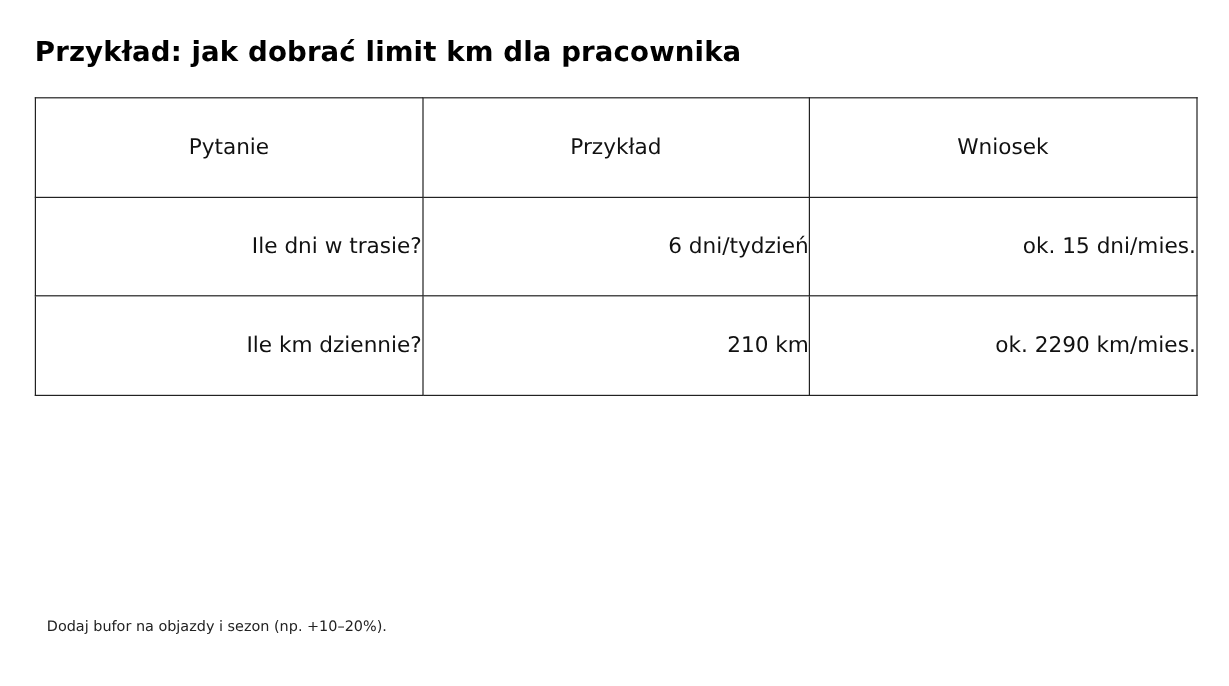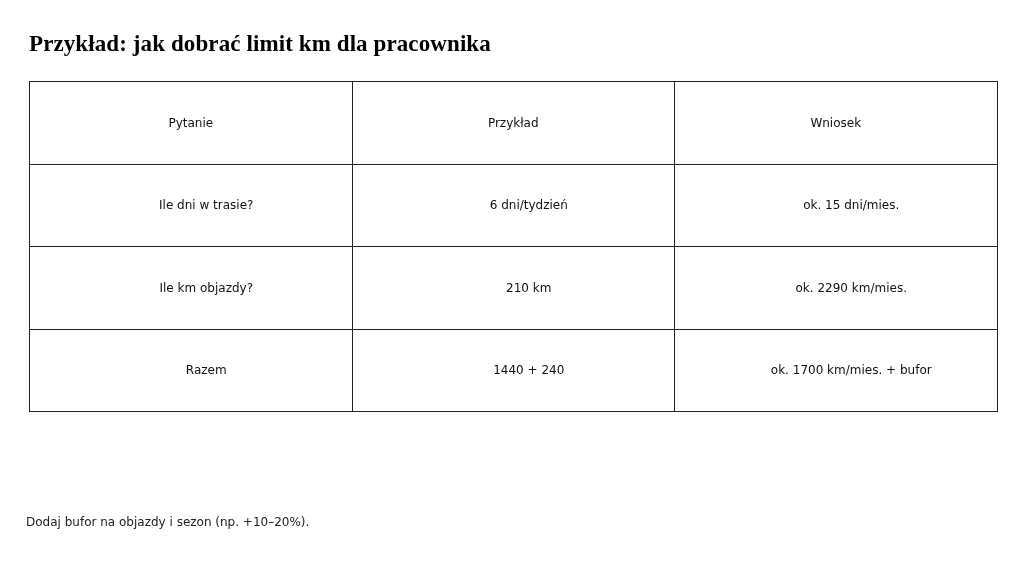--- a/index.html
+++ b/index.html
@@ -1,27 +1,27 @@
 <!DOCTYPE html>
 <html><head>
 <meta charset="utf-8">
 <style>
   html, body { margin: 0; padding: 0; background: #ffffff; }
   body { width: 1024px; height: 572px; position: relative; overflow: hidden;
          font-family: "DejaVu Sans", sans-serif; color: #111; }
   .title { position: absolute; left: 29px; top: 31px; margin: 0;
-           font-size: 23px; font-weight: bold; color: #000; letter-spacing: 0.1px; font-family: Liberation Serif, serif; }
+           font-size: 23px; font-weight: bold; color: #000; letter-spacing: 0.1px; }
   table { position: absolute; left: 29px; top: 81px; border-collapse: collapse;
           table-layout: fixed; width: 968px; }
-  td, th { border: 1.3px solid #222; height: 81.5px; padding: 0; font-size: 12px;
+  td, th { border: 1.3px solid #222; height: 81.5px; padding: 0; font-size: 18px;
            font-weight: normal; vertical-align: middle; }
   th { text-align: center; color: #111; }
-  td { text-align: center; padding-left: 31px; color: #111; }
+  td { text-align: right; padding-left: 31px; color: #111; }
   col { width: 322.5px; }
-  .note { position: absolute; left: 26px; top: 515px; font-size: 12px; color: #222; margin: 0; }
+  .note { position: absolute; left: 39px; top: 515px; font-size: 12px; color: #222; margin: 0; }
 </style>
 </head>
 <body>
 
 <h1 class="title">Przykład: jak dobrać limit km dla pracownika</h1>
 
 <table>
   <colgroup>
       <col>
       <col>
@@ -34,25 +34,20 @@
       <th>Wniosek</th>
     </tr>
   </thead>
   <tbody>
     <tr>
       <td>Ile dni w trasie?</td>
       <td>6 dni/tydzień</td>
       <td>ok. 15 dni/mies.</td>
     </tr>
     <tr>
-      <td>Ile km objazdy?</td>
+      <td>Ile km dziennie?</td>
       <td>210 km</td>
       <td>ok. 2290 km/mies.</td>
-    </tr>
-    <tr>
-      <td>Razem</td>
-      <td>1440 + 240</td>
-      <td>ok. 1700 km/mies. + bufor</td>
     </tr>
   </tbody>
 </table>
 
 <p class="note">Dodaj bufor na objazdy i sezon (np. +10–20%).</p>
 
 </body></html>

